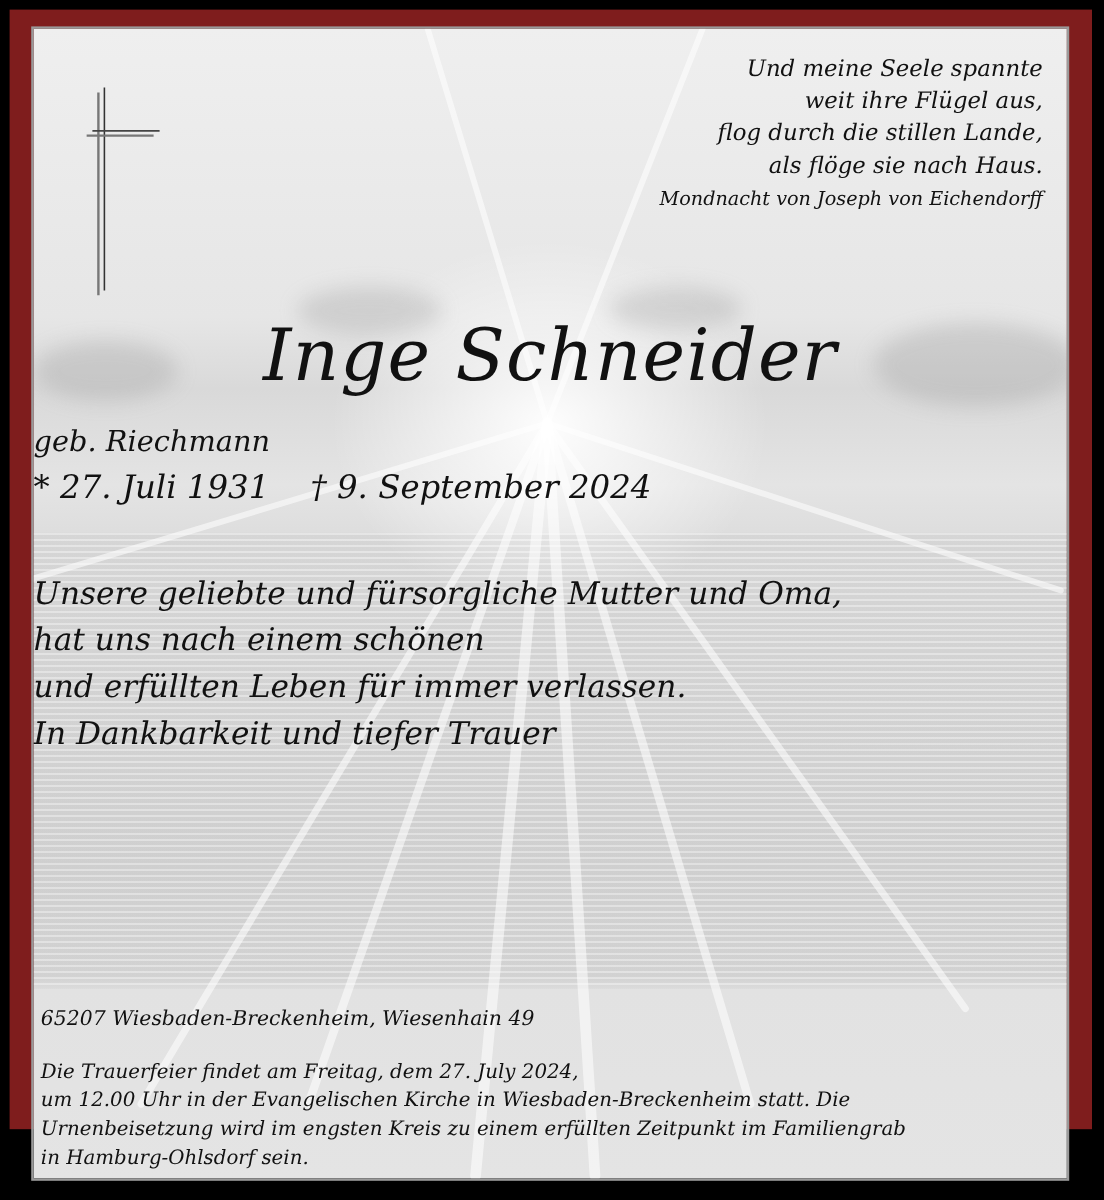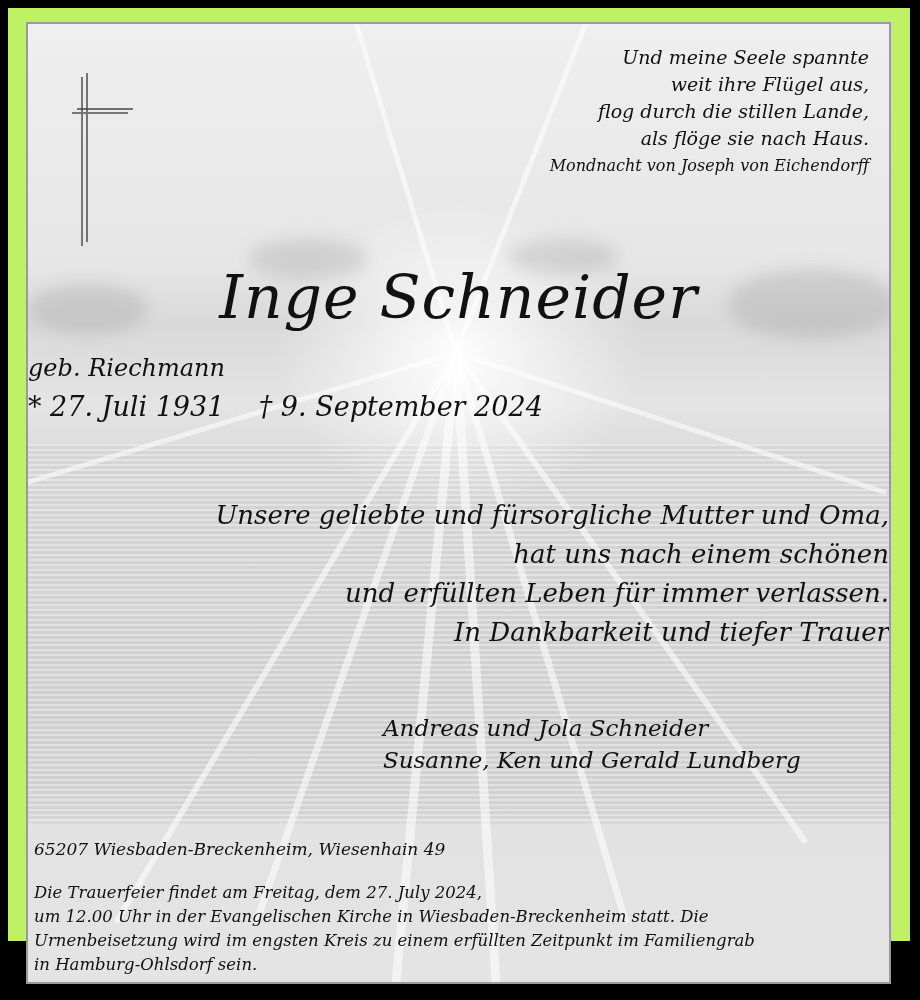--- a/index.html
+++ b/index.html
@@ -2,21 +2,21 @@
 <html><head>
 <meta charset="utf-8">
 <style>
   html, body { margin: 0; padding: 0; }
   body {
     width: 920px; height: 1000px; background: #000; position: relative; overflow: hidden;
     font-family: "DejaVu Serif", serif;
   }
   .page {
     position: absolute; left: 8px; top: 8px; width: 902px; height: 933px;
-    background: #bef264;
+    background: #7f1d1d;
   }
   .inner {
     position: absolute; left: 18px; top: 14px; width: 865px; height: 962px;
     border: 2px solid #9a9a9a; box-sizing: border-box; overflow: hidden;
     background:
       radial-gradient(ellipse 260px 220px at 430px 330px, rgba(255,255,255,0.95), rgba(255,255,255,0) 70%),
       linear-gradient(180deg, #efefef 0px, #e6e6e6 240px, #d9d9d9 300px, #e4e4e4 380px, #dcdcdc 430px, #d6d6d6 700px, #d9d9d9 790px, #e2e2e2 800px, #e4e4e4 960px);
   }
   .rays { position: absolute; left: 0; top: 0; width: 100%; height: 100%; pointer-events: none; }
   .water {
@@ -24,21 +24,21 @@
     background: repeating-linear-gradient(180deg, rgba(255,255,255,0.25) 0px, rgba(255,255,255,0.25) 2px, rgba(0,0,0,0.03) 2px, rgba(0,0,0,0.03) 5px);
   }
   .cloud { position: absolute; background: rgba(140,140,140,0.25); border-radius: 50%; filter: blur(8px); }
   .cross { position: absolute; }
   .txt { position: absolute; color: #111; font-style: italic; white-space: pre; }
   .poem { right: 20px; top: 20px; text-align: right; font-size: 19px; line-height: 27px; font-family: "DejaVu Serif", serif; }
   .poem .src { font-size: 16px; }
   .name { left: 0; width: 100%; top: 238px; text-align: center; font-size: 60px; font-family: "DejaVu Serif", serif; letter-spacing: 1px; }
   .maiden { left: 0; width: 100%; top: 330px; text-align: left; font-size: 24px; }
   .dates { left: 0; width: 100%; top: 367px; text-align: left; font-size: 27px; }
-  .msg { left: 0; width: 100%; top: 472px; text-align: right; font-size: 26px; line-height: 39px; }
+  .msg { left: 0; width: 100%; top: 452px; text-align: left; font-size: 26px; line-height: 39px; }
   .family { left: 355px; top: 688px; font-size: 23px; line-height: 32px; }
   .addr { left: 6px; top: 815px; font-size: 17px; }
   .info { left: 6px; top: 857px; font-size: 16.5px; line-height: 24px; }
 </style>
 </head>
 <body>
 
 <div class="page">
   <div class="inner">
     <div class="cloud" style="left:220px;top:215px;width:120px;height:40px;"></div>
@@ -69,19 +69,18 @@
     </svg>
 
     <div class="txt poem"><div>Und meine Seele spannte</div><div>weit ihre Flügel aus,</div><div>flog durch die stillen Lande,</div><div>als flöge sie nach Haus.</div><div class="src">Mondnacht von Joseph von Eichendorff</div></div>
 
     <div class="txt name">Inge Schneider</div>
     <div class="txt maiden">geb. Riechmann</div>
     <div class="txt dates"><span>* 27. Juli 1931</span><span>&nbsp;&nbsp;&nbsp;&nbsp;</span><span>† 9. September 2024</span></div>
 
     <div class="txt msg"><div>Unsere geliebte und fürsorgliche Mutter und Oma,</div><div>hat uns nach einem schönen</div><div>und erfüllten Leben für immer verlassen.</div><div>In Dankbarkeit und tiefer Trauer</div></div>
 
-    <div class="txt family"><div>Andreas und Jola Schneider</div><div>Susanne, Ken und Gerald Lundberg</div></div>
 
     <div class="txt addr">65207 Wiesbaden-Breckenheim, Wiesenhain 49</div>
 
     <div class="txt info"><div>Die Trauerfeier findet am Freitag, dem 27. July 2024,</div><div>um 12.00 Uhr in der Evangelischen Kirche in Wiesbaden-Breckenheim statt. Die</div><div>Urnenbeisetzung wird im engsten Kreis zu einem erfüllten Zeitpunkt im Familiengrab</div><div>in Hamburg-Ohlsdorf sein.</div></div>
   </div>
 </div>
 
 </body></html>

